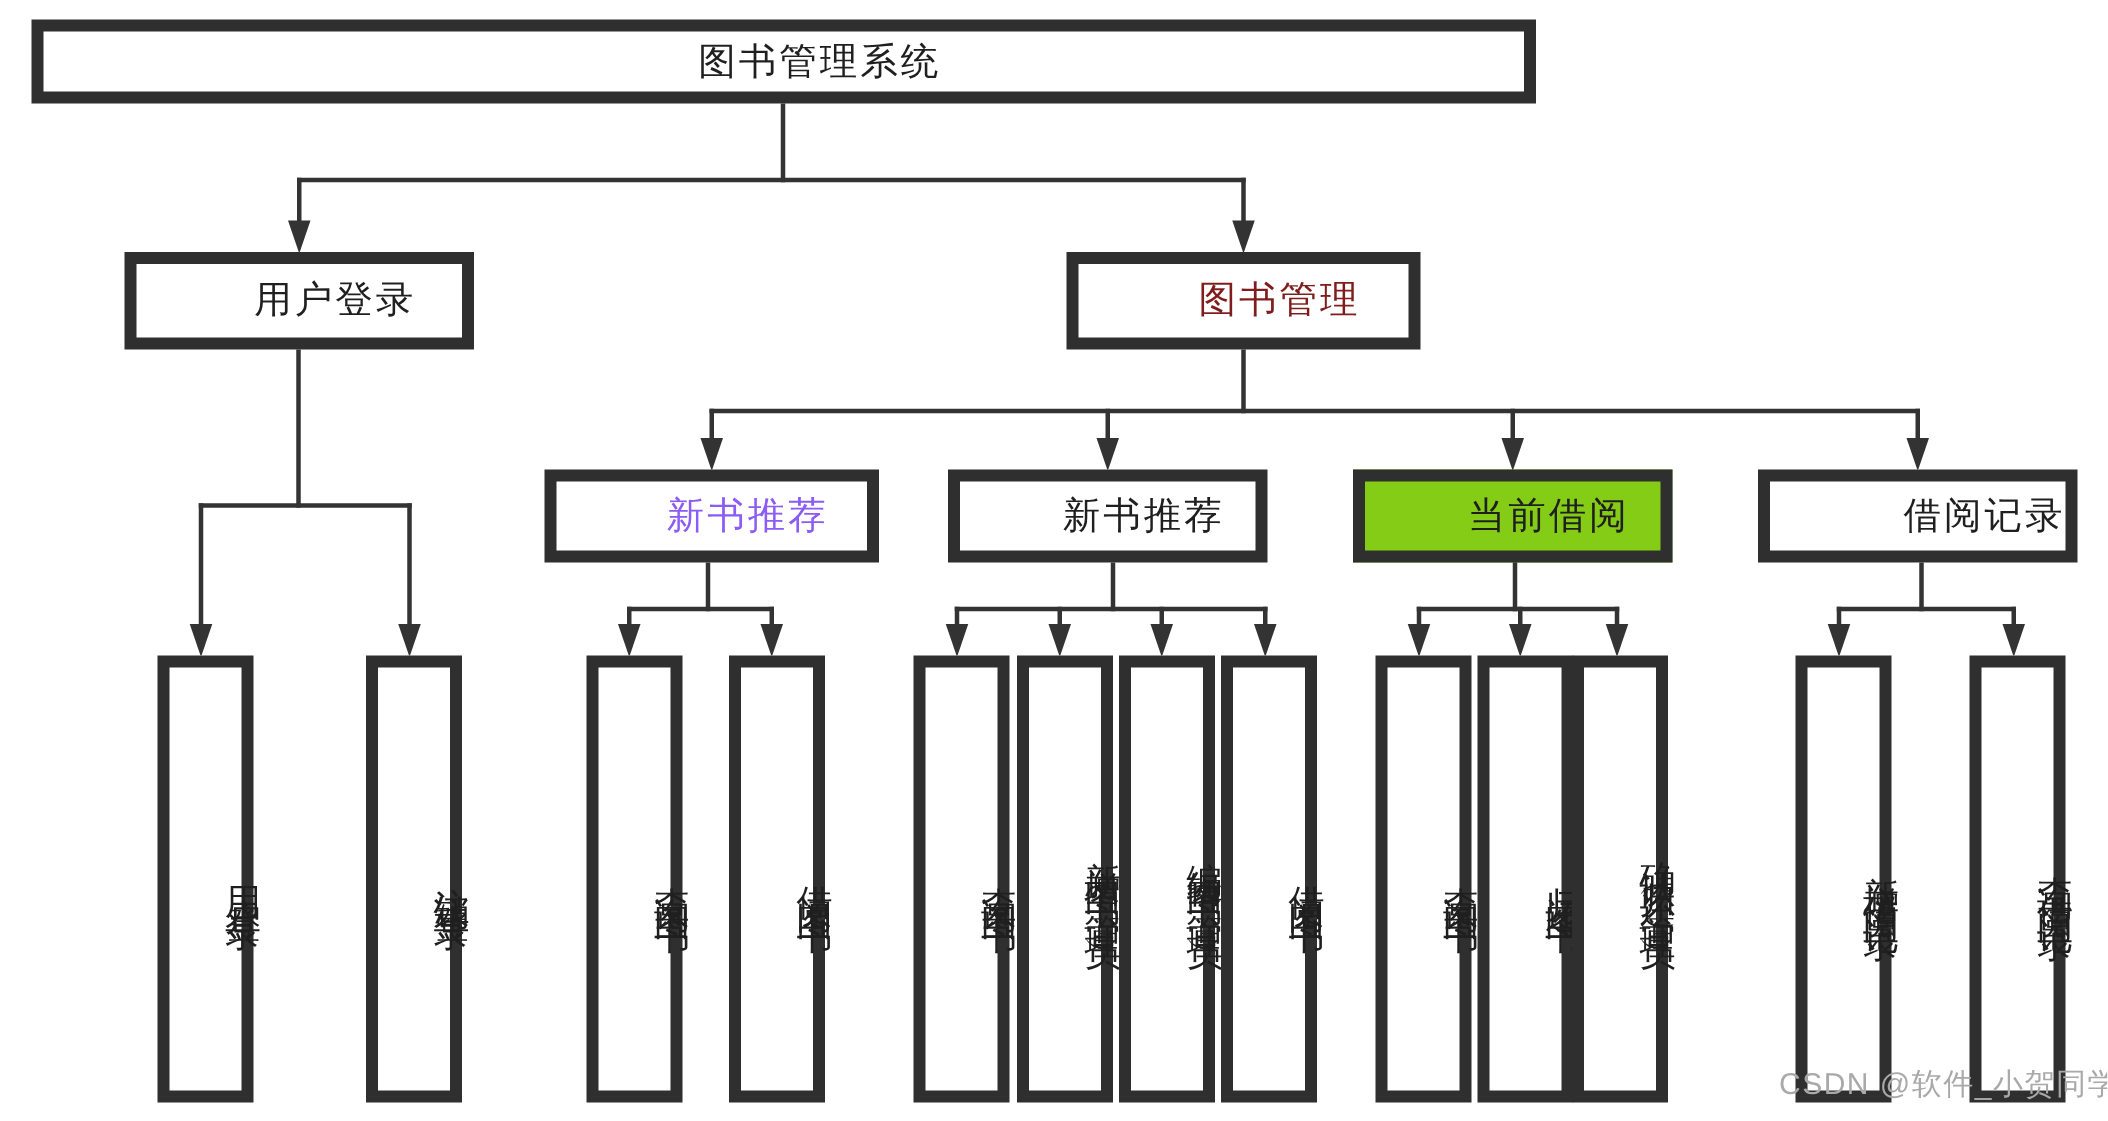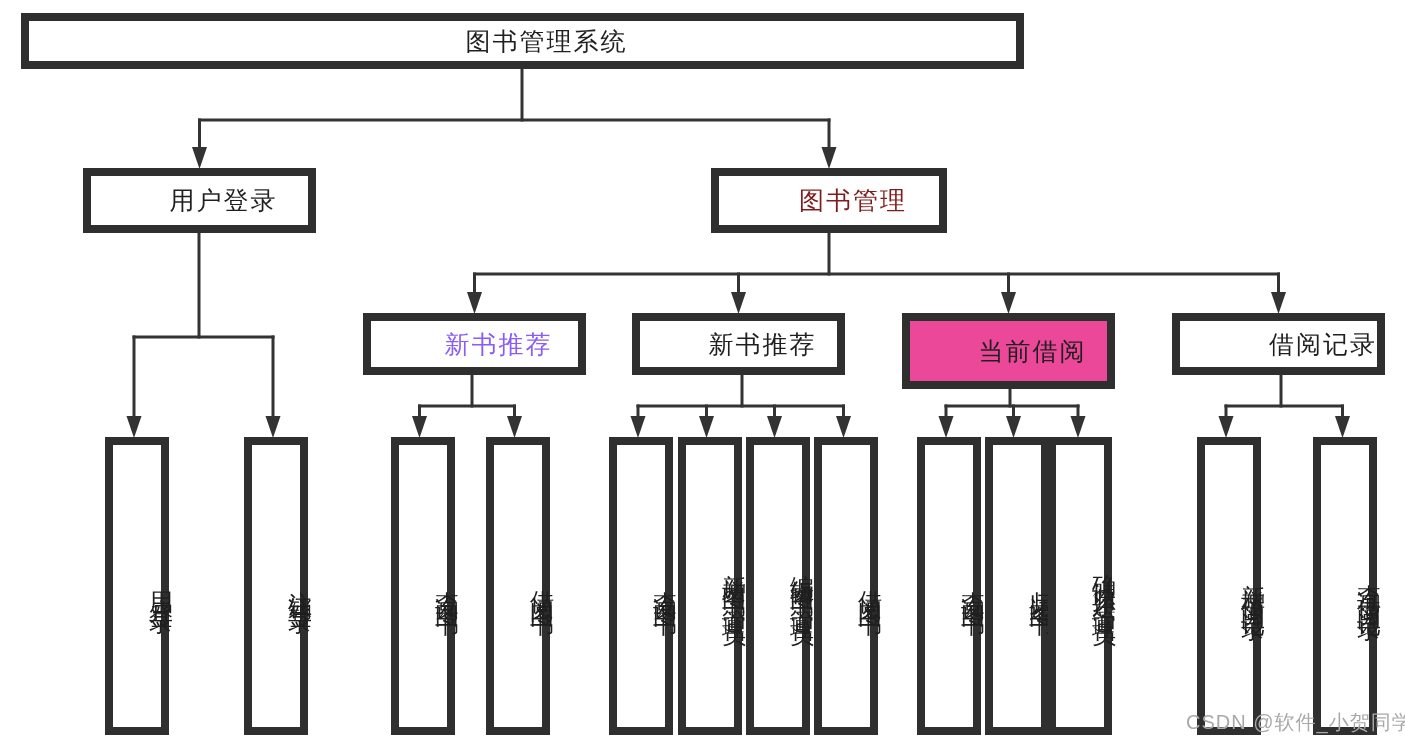--- a/index.html
+++ b/index.html
@@ -121,21 +121,21 @@
       </div>
       <div class="node h" style="left: 711px; top: 168px; width: 236px; height: 65px; border-color: rgb(47, 47, 47); background: rgb(255, 255, 255); color: #7f1d1d;">
         <span class="label">图书管理</span>
       </div>
       <div class="node h" style="left: 363px; top: 313px; width: 223px; height: 62px; border-color: rgb(47, 47, 47); background: rgb(255, 255, 255); color: #8b5cf6;">
         <span class="label">新书推荐</span>
       </div>
       <div class="node h" style="left: 632px; top: 313px; width: 213px; height: 62px; border-color: rgb(47, 47, 47); background: rgb(255, 255, 255); color: rgb(31, 31, 31);">
         <span class="label">新书推荐</span>
       </div>
-      <div class="node h" style="left: 902px; top: 313px; width: 213px; height: 76px; border-color: rgb(47, 47, 47); background: #ec4899; color: rgb(31, 31, 31); text-align: center;">
+      <div class="node h" style="left: 902px; top: 313px; width: 213px; height: 62px; border-color: rgb(47, 47, 47); background: #84cc16; color: rgb(31, 31, 31); text-align: center;">
         <span class="label">当前借阅</span>
       </div>
       <div class="node h" style="left: 1172px; top: 313px; width: 213px; height: 62px; border-color: rgb(47, 47, 47); background: rgb(255, 255, 255); color: rgb(31, 31, 31); justify-content: flex-end;">
         <span class="label">借阅记录</span>
       </div>
       <div class="node v" style="left: 105px; top: 437px; width: 58px; height: 298px; border-color: rgb(47, 47, 47); background: rgb(255, 255, 255); color: rgb(31, 31, 31);">
         <span class="label">用户登录</span>
       </div>
       <div class="node v" style="left: 244px; top: 437px; width: 58px; height: 298px; border-color: rgb(47, 47, 47); background: rgb(255, 255, 255); color: rgb(31, 31, 31);">
         <span class="label">注销登录</span>

